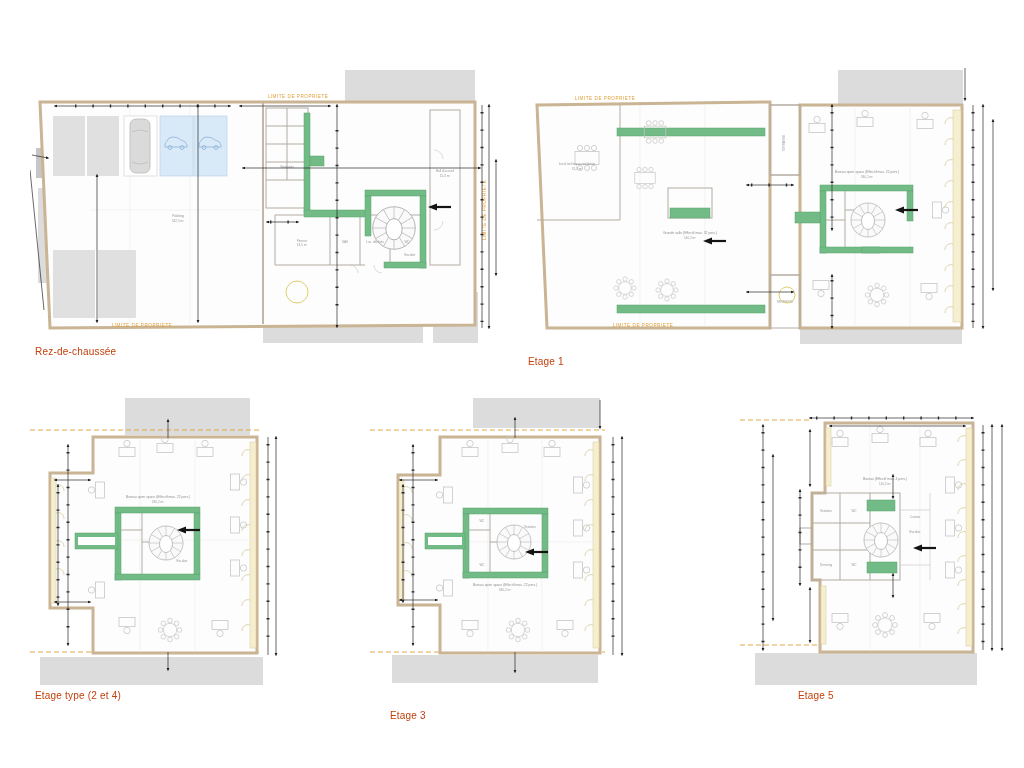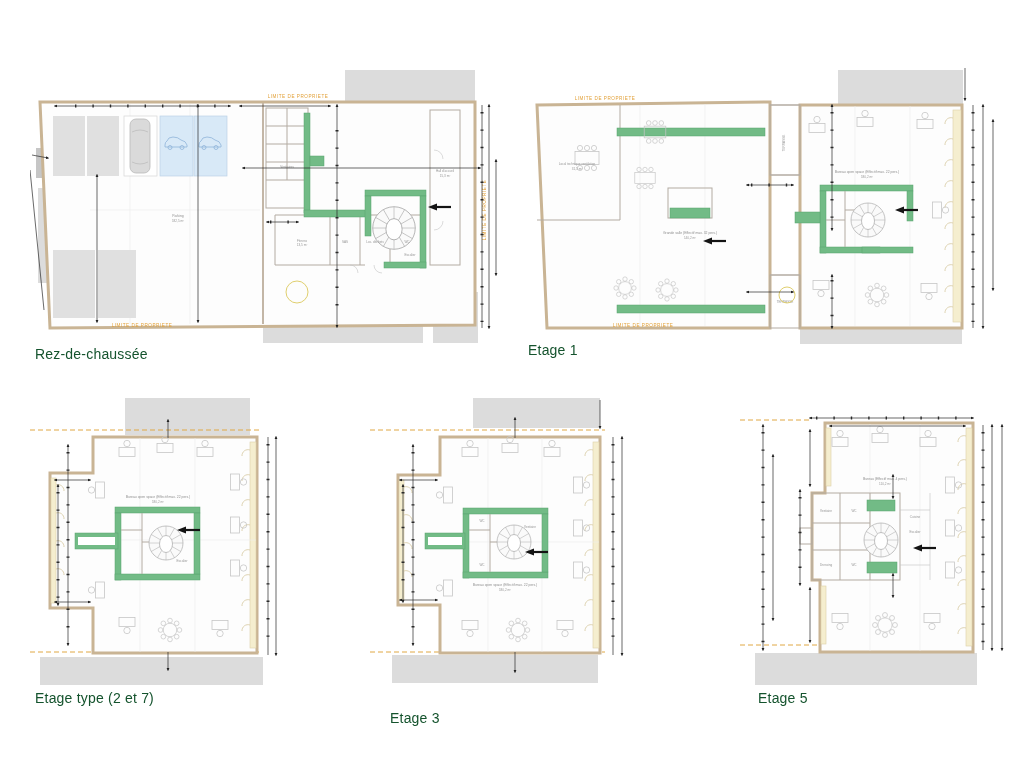--- a/index.html
+++ b/index.html
@@ -1,19 +1,19 @@
 <!DOCTYPE html>
 <html><head>
 <meta charset="utf-8">
 <style>
   html,body{margin:0;padding:0;background:#ffffff;}
   body{width:1024px;height:768px;font-family:"Liberation Sans",sans-serif;}
   .canvas{position:relative;width:1024px;height:768px;background:#ffffff;overflow:hidden;}
   .plan{position:absolute;}
-  .plan-title{position:absolute;font-size:14px;color:#14532d;letter-spacing:0.2px;}
+  .plan-title{position:absolute;font-size:10px;color:#c2410c;letter-spacing:0.2px;}
   svg text{font-family:"Liberation Sans",sans-serif;}
   .mic{font-size:3.4px;fill:#8f8f8f;}
   .mic2{font-size:3.1px;fill:#979797;}
   .org{font-size:4.6px;fill:#e2a13a;letter-spacing:0.55px;}
   .dim{stroke:#2a2a2a;stroke-width:0.7;fill:none;}
   .tk{stroke:#2a2a2a;stroke-width:3.0;stroke-dasharray:1.4 16;fill:none;}
   .thin{stroke:#b3aba2;stroke-width:1;fill:none;}
   .thin2{stroke:#c4c4c4;stroke-width:0.6;fill:none;}
   .grn{fill:#72bb86;stroke:#57a56e;stroke-width:0.5;}
   .bay{stroke:#d6c89e;fill:none;stroke-width:0.8;}
@@ -270,21 +270,21 @@
     <line class="tk" x1="226" y1="125" x2="264" y2="125"></line>
     <line class="dim" x1="222" y1="232" x2="268" y2="232" marker-start="url(#arr)" marker-end="url(#arr)"></line>
     <line class="dim" x1="448" y1="45" x2="448" y2="268"></line>
     <line class="tk" x1="448" y1="52" x2="448" y2="262"></line>
     <line class="dim" x1="458" y1="45" x2="458" y2="268" marker-start="url(#arr)" marker-end="url(#arr)"></line>
     <line class="dim" x1="468" y1="60" x2="468" y2="230" marker-start="url(#arr)" marker-end="url(#arr)"></line>
     <line class="dim" x1="440" y1="8" x2="440" y2="40" marker-end="url(#arr)"></line>
   </g>
 </svg>
 </section>
-<div class="plan-title" style="left:528px;top:342px">Etage 1</div>
+<div class="plan-title" style="left:528px;top:356px">Etage 1</div>
 
 <section class="plan" style="left:30px;top:390px;width:310px;height:300px">
 <svg viewBox="0 0 310 300" width="310" height="300">
   <g fill="#dcdcdc">
     <rect x="95" y="8" width="125" height="37"></rect>
     <rect x="10" y="267" width="223" height="28"></rect>
   </g>
   <line class="odash" x1="0" y1="40" x2="232" y2="40"></line>
   <line class="odash" x1="0" y1="262" x2="232" y2="262"></line>
   <path class="wall" d="M63,47 H227 V263 H63 V218 H20 V83 H63 Z"></path>
@@ -350,21 +350,21 @@
     <line class="dim" x1="25" y1="90" x2="60" y2="90" marker-start="url(#arr)" marker-end="url(#arr)"></line>
     <line class="dim" x1="25" y1="212" x2="60" y2="212" marker-start="url(#arr)" marker-end="url(#arr)"></line>
     <line class="dim" x1="138" y1="48" x2="138" y2="30" marker-end="url(#arr)"></line>
     <line class="dim" x1="138" y1="262" x2="138" y2="280" marker-end="url(#arr)"></line>
     <line class="dim" x1="238" y1="47" x2="238" y2="265"></line>
     <line class="tk" x1="238" y1="54" x2="238" y2="258"></line>
     <line class="dim" x1="246" y1="47" x2="246" y2="265" marker-start="url(#arr)" marker-end="url(#arr)"></line>
   </g>
 </svg>
 </section>
-<div class="plan-title" style="left:35px;top:690px">Etage type (2 et 7)</div>
+<div class="plan-title" style="left:35px;top:690px">Etage type (2 et 4)</div>
 
 <section class="plan" style="left:370px;top:390px;width:310px;height:300px">
 <svg viewBox="0 0 310 300" width="310" height="300">
   <g fill="#dcdcdc">
     <rect x="103" y="8" width="127" height="30"></rect>
     <rect x="22" y="265" width="206" height="28"></rect>
   </g>
   <line class="odash" x1="0" y1="40" x2="235" y2="40"></line>
   <line class="odash" x1="0" y1="262" x2="235" y2="262"></line>
   <path class="wall" d="M70,47 H230 V263 H70 V215 H28 V85 H70 Z"></path>
@@ -516,15 +516,15 @@
     <line class="dim" x1="90" y1="36" x2="225" y2="36" marker-start="url(#arr)" marker-end="url(#arr)"></line>
     <line class="dim" x1="153" y1="85" x2="153" y2="108" marker-start="url(#arr)" marker-end="url(#arr)"></line>
     <line class="dim" x1="153" y1="184" x2="153" y2="207" marker-start="url(#arr)" marker-end="url(#arr)"></line>
     <line class="dim" x1="243" y1="35" x2="243" y2="260"></line>
     <line class="tk" x1="243" y1="42" x2="243" y2="253"></line>
     <line class="dim" x1="252" y1="35" x2="252" y2="260" marker-start="url(#arr)" marker-end="url(#arr)"></line>
     <line class="dim" x1="262" y1="35" x2="262" y2="260" marker-start="url(#arr)" marker-end="url(#arr)"></line>
   </g>
 </svg>
 </section>
-<div class="plan-title" style="left:758px;top:690px">Etage 5</div>
+<div class="plan-title" style="left:798px;top:690px">Etage 5</div>
 
 </div>
 
 </body></html>

